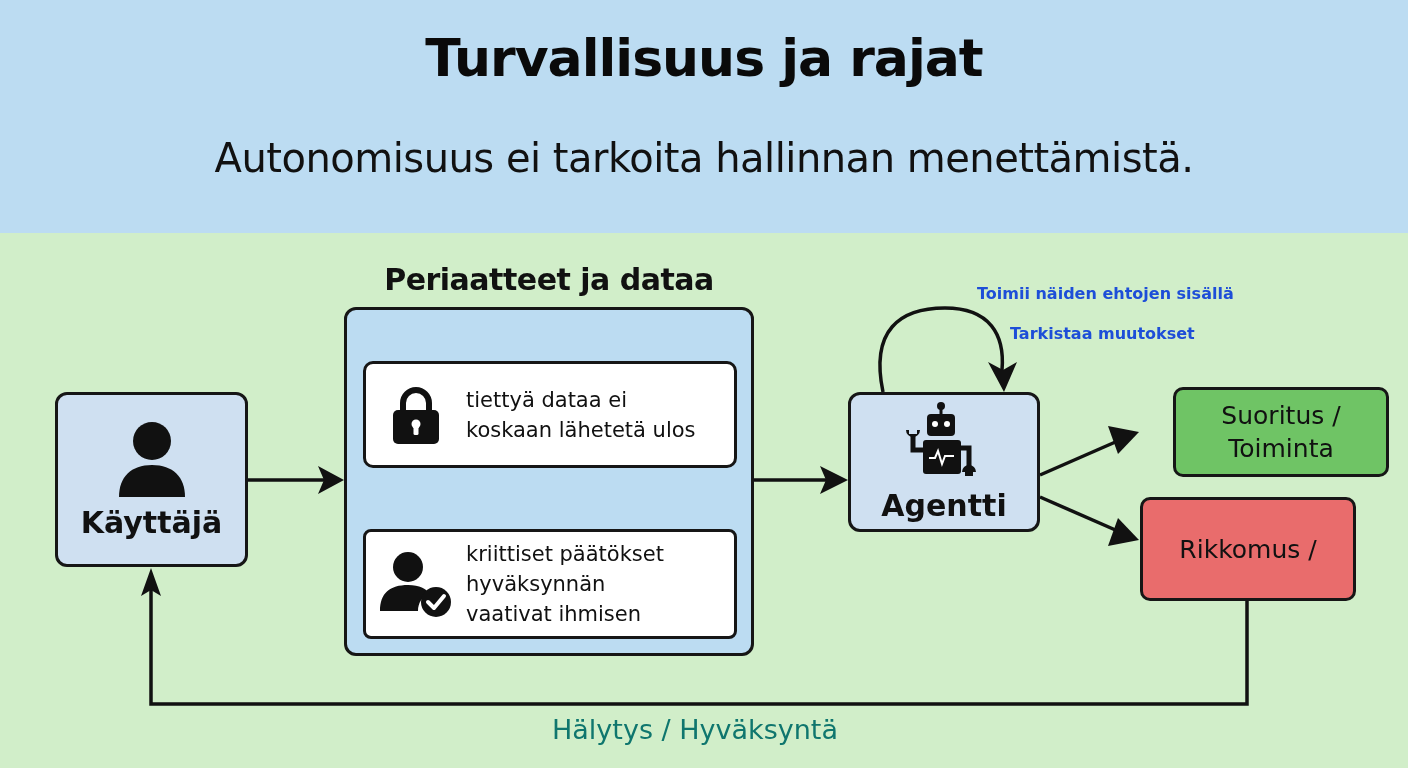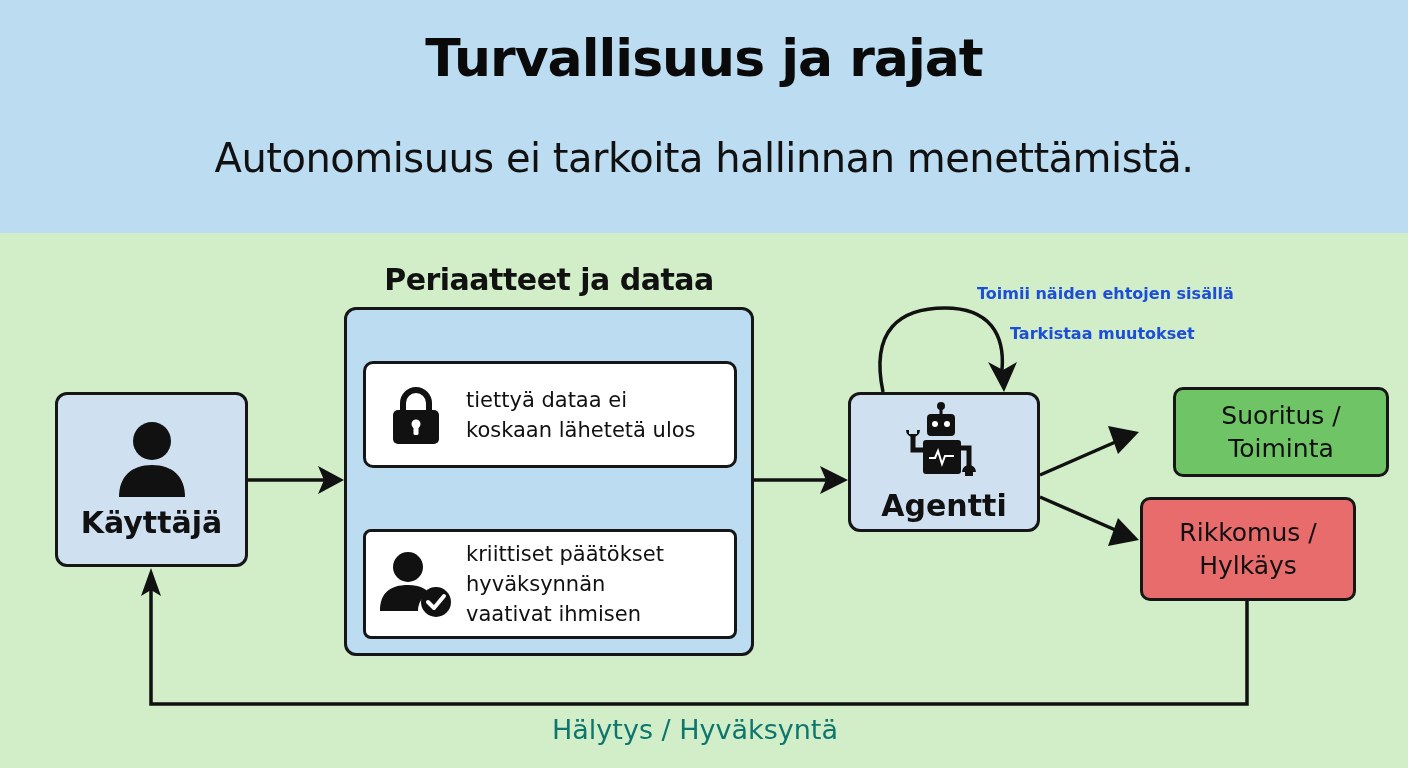--- a/index.html
+++ b/index.html
@@ -163,17 +163,16 @@
 
 <div class="outcome outcome-success">
   <div>
     <div>Suoritus /</div>
     <div>Toiminta</div>
   </div>
 </div>
 <div class="outcome outcome-violation">
   <div>
     <div>Rikkomus /</div>
-    <div>Hylkäys</div>
   </div>
 </div>
 
 <div class="feedback-label">Hälytys / Hyväksyntä</div>
 
 </body></html>

